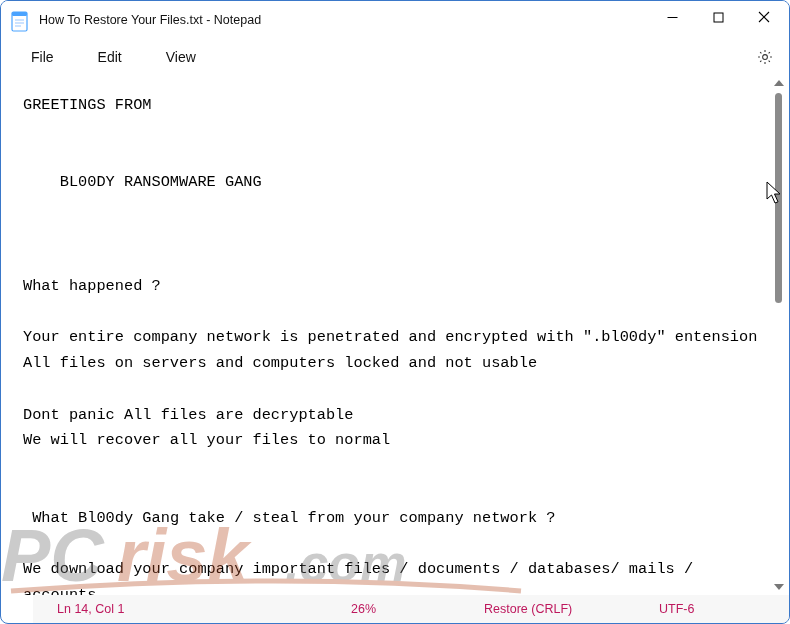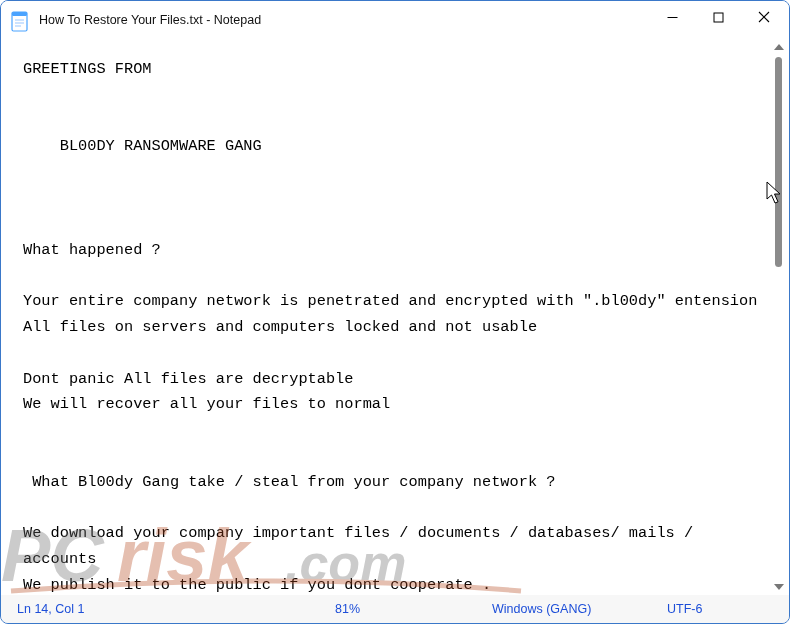--- a/index.html
+++ b/index.html
@@ -121,23 +121,24 @@
   width: 7px;
   height: 210px;
   background: #8b8b8b;
   border-radius: 4px;
 }
 .statusbar {
   height: 28px;
   display: flex;
   align-items: center;
   font-size: 12.5px;
-  color: #1d4ed8;
+  color: #be185d;
   background: #f5f5f5cc;
-  padding: 0 2px;
+  padding: 0 10px;
+  margin-left: 32px;
 }
 .status-cell {
   padding: 0 10px;
 }
 .status-cell.pos { width: 210px; padding-left: 14px; }
 .status-cell.zoom { flex: 1; text-align: center; }
 .status-cell.le { width: 175px; }
 .status-cell.enc { width: 130px; }
 .cursor-arrow {
   position: absolute;
@@ -192,20 +193,32 @@
       </div>
       <div class="winbtn close">
         <svg width="12" height="12" viewBox="0 0 12 12">
             <line x1="1" y1="1" x2="11" y2="11" stroke="#000" stroke-width="1.1"></line>
             <line x1="11" y1="1" x2="1" y2="11" stroke="#000" stroke-width="1.1"></line>
           </svg>
       </div>
     </div>
   </div>
 
+  <div class="menubar">
+    <div class="menu-item">File</div>
+    <div class="menu-item">Edit</div>
+    <div class="menu-item">View</div>
+    <div class="menubar-spacer"></div>
+    <div class="gear">
+      <svg width="18" height="18" viewBox="0 0 24 24" fill="none" stroke="#333" stroke-width="1.4">
+        <circle cx="12" cy="12" r="3.2"></circle>
+        <path d="M12 2.8v2.4M12 18.8v2.4M21.2 12h-2.4M5.2 12H2.8M18.5 5.5l-1.7 1.7M7.2 16.8l-1.7 1.7M18.5 18.5l-1.7-1.7M7.2 7.2 5.5 5.5"></path>
+      </svg>
+    </div>
+  </div>
 
   <div class="editor-wrap">
     <div class="editor">GREETINGS FROM
 
 
     BL00DY RANSOMWARE GANG
 
 
 
 What happened ?
@@ -231,22 +244,22 @@
       <div class="scroll-arrow down">
         <svg width="10" height="6" viewBox="0 0 10 6">
             <path d="M0 0 L5 6 L10 0 Z" fill="#777"></path>
           </svg>
       </div>
     </div>
   </div>
 
   <div class="statusbar">
     <div class="status-cell pos">Ln 14, Col 1</div>
-    <div class="status-cell zoom">81%</div>
-    <div class="status-cell le">Windows (GANG)</div>
+    <div class="status-cell zoom">26%</div>
+    <div class="status-cell le">Restore (CRLF)</div>
     <div class="status-cell enc">UTF-6</div>
   </div>
 
   <div class="watermark">
     <svg class="wm-svg" viewBox="0 0 560 90">
       <g font-family="Arial Black, Arial, sans-serif" font-weight="900" font-style="italic">
         <text x="0" y="68" font-size="74" fill="#6c6c6c">PC</text>
         <text x="116" y="68" font-size="74" fill="#b64a21">risk</text>
         <text x="284" y="68" font-size="52" fill="#6c6c6c">.com</text>
       </g>

